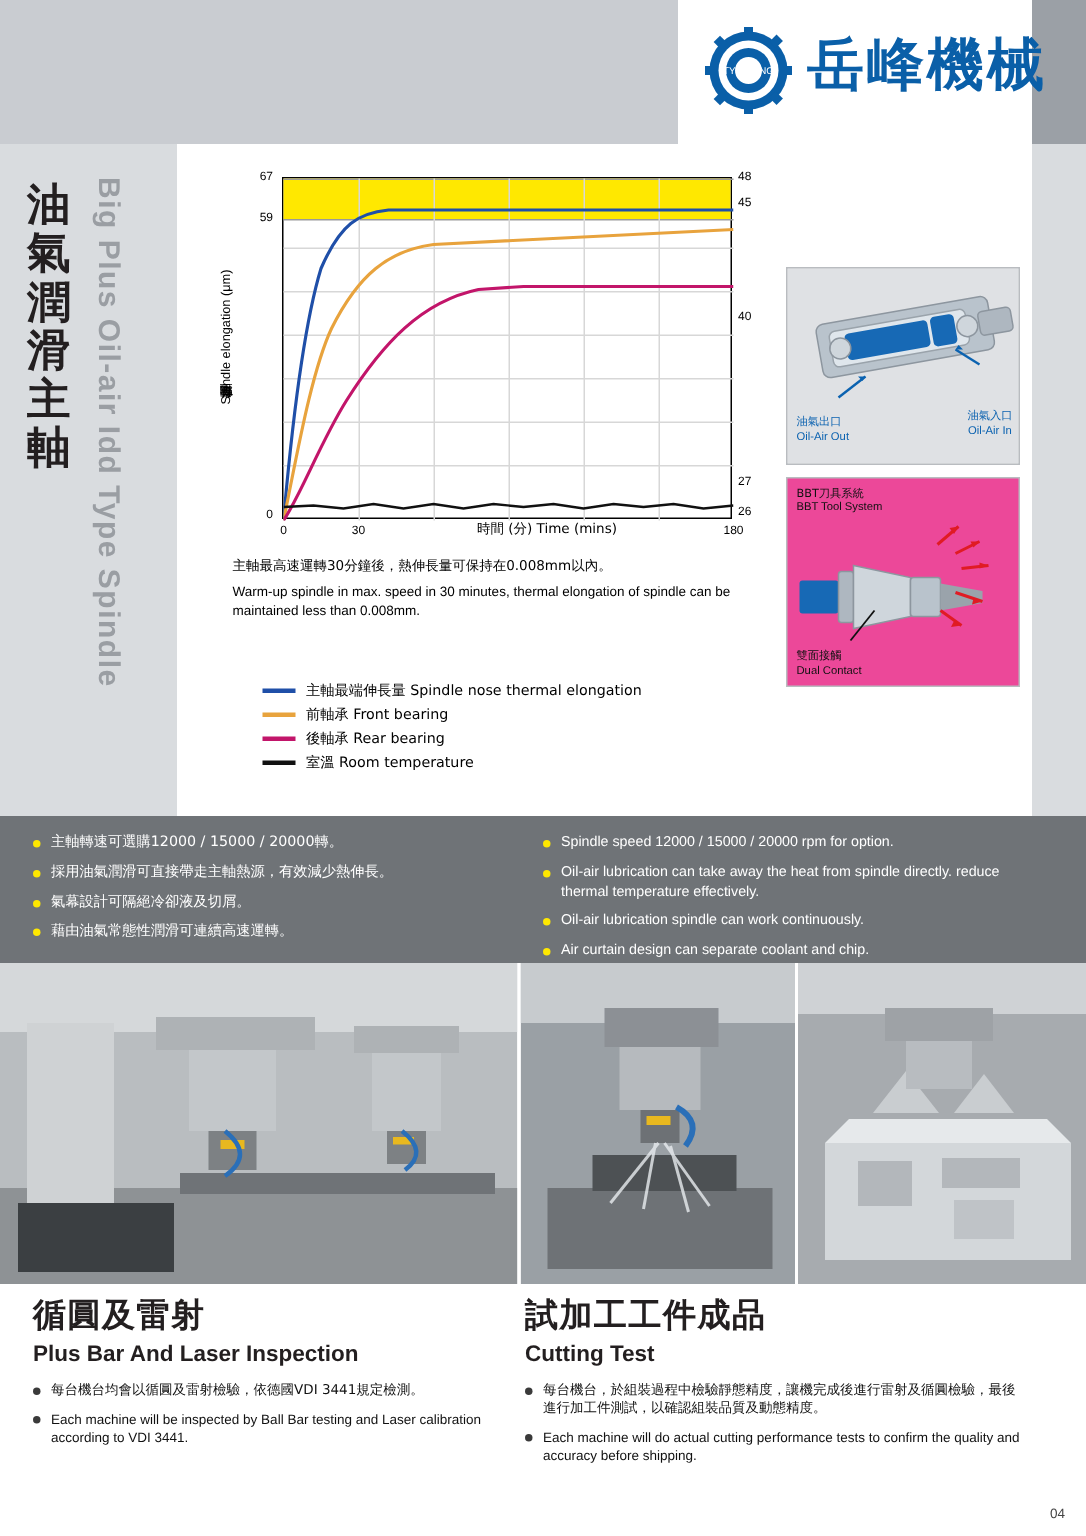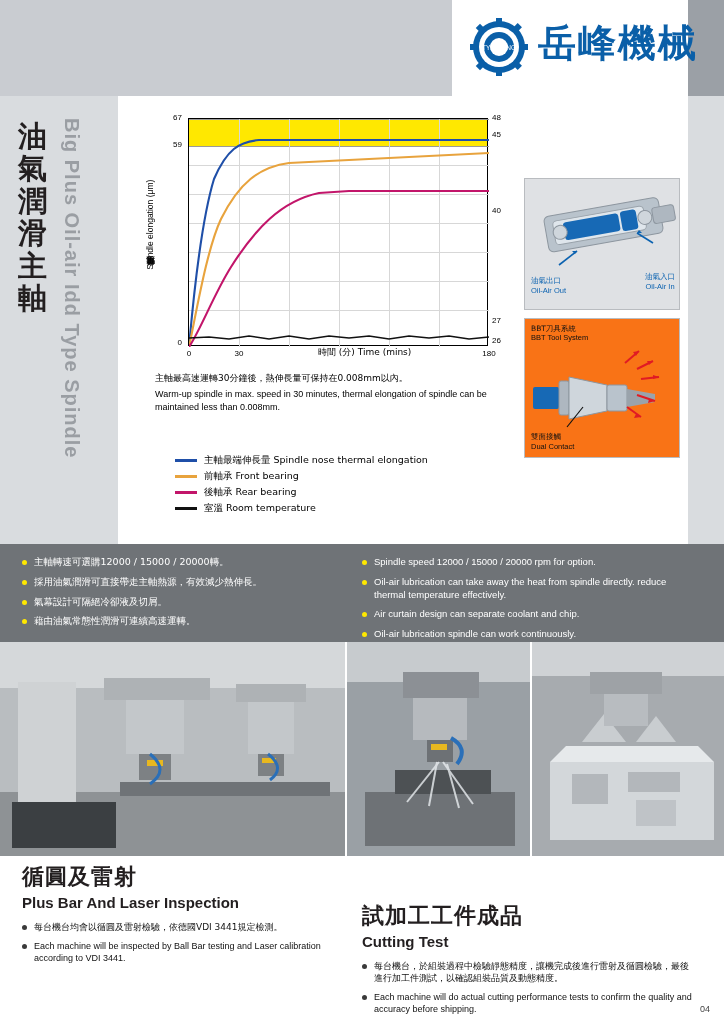--- a/index.html
+++ b/index.html
@@ -61,21 +61,21 @@
 
   .legend { position:absolute; left:175px; top:452px; width:320px; font-size:9.5px; color:#000; }
   .legend-row { display:flex; align-items:center; height:16px; }
   .legend-swatch { width:22px; height:3px; margin-right:7px; flex:0 0 22px; }
 
   .caption { position:absolute; left:155px; top:372px; width:340px; font-size:9px; color:#000; line-height:1.45; }
   .caption .cn { font-family:"DejaVu Sans", sans-serif; }
 
   
   .ill-top { position:absolute; left:524px; top:178px; width:156px; height:132px; background:#dfe1e4; border:1px solid #b9bcc0; }
-  .ill-bot { position:absolute; left:524px; top:318px; width:156px; height:140px; background:#f97316; border:1px solid #b9bcc0; }
+  .ill-bot { position:absolute; left:524px; top:318px; width:156px; height:140px; background:#ec4899; border:1px solid #b9bcc0; }
   .ill-label { position:absolute; font-size:7.5px; line-height:1.25; color:#0b62b0; }
   .ill-caption { position:absolute; font-size:7.5px; line-height:1.25; color:#111; }
 
   
   .spec-band { position:absolute; left:0; top:544px; width:724px; height:98px; background:#6f7377; }
   .spec-col { position:absolute; top:556px; font-size:9.5px; color:#ffffff; line-height:1.0; }
   .spec-col.left { left:22px; width:330px; }
   .spec-col.right { left:362px; width:330px; }
   .spec-li { display:flex; align-items:flex-start; margin-bottom:7px; }
   .bullet { width:5px; height:5px; border-radius:50%; background:#ffe800; margin:4px 7px 0 0; flex:0 0 5px; }
@@ -86,21 +86,21 @@
   .photos { position:absolute; left:0; top:642px; width:724px; height:214px; }
   .photo { position:absolute; top:0; height:214px; overflow:hidden; }
   .p1 { left:0; width:345px; }
   .p2 { left:347px; width:183px; }
   .p3 { left:532px; width:192px; }
 
   
   .bottom { position:absolute; left:0; top:856px; width:724px; height:168px; background:#ffffff; }
   .sec { position:absolute; top:862px; }
   .sec.left { left:22px; width:320px; }
-  .sec.right { left:362px; width:330px;margin-top:39px; }
+  .sec.right { left:350px; width:330px; }
   .sec-title-cn { font-family:"DejaVu Sans", sans-serif; font-size:22px; font-weight:bold; color:#231f20; letter-spacing:1px; }
   .sec-title-en { font-size:15px; font-weight:bold; color:#231f20; margin-top:2px; }
   .sec-list { margin-top:10px; font-size:9px; color:#111; }
   .sec-list .spec-li .bullet { background:#3a3a3a; }
   .pagenum { position:absolute; right:14px; bottom:10px; font-size:9px; color:#444;margin-left:28px; }
 </style>
 </head>
 <body>
 
 <div class="page">
@@ -304,25 +304,25 @@
     <div class="spec-li">
       <span class="bullet"></span>
       <span class="txt">Spindle speed 12000 / 15000 / 20000 rpm for option.</span>
     </div>
     <div class="spec-li">
       <span class="bullet"></span>
       <span class="txt">Oil-air lubrication can take away the heat from spindle directly. reduce thermal temperature effectively.</span>
     </div>
     <div class="spec-li">
       <span class="bullet"></span>
+      <span class="txt">Oil-air lubrication spindle can work continuously.</span>
+    </div>
+    <div class="spec-li">
+      <span class="bullet"></span>
       <span class="txt">Air curtain design can separate coolant and chip.</span>
-    </div>
-    <div class="spec-li">
-      <span class="bullet"></span>
-      <span class="txt">Oil-air lubrication spindle can work continuously.</span>
     </div>
   </div>
 
   <div class="photos">
 
     <div class="photo p1">
       <svg width="345" height="214" viewBox="0 0 345 214" aria-hidden="true">
         <rect width="345" height="214" fill="#b9bdc0"></rect>
         <rect x="0" y="0" width="345" height="46" fill="#d5d8da"></rect>
         <rect x="0" y="150" width="345" height="64" fill="#8e9295"></rect>

